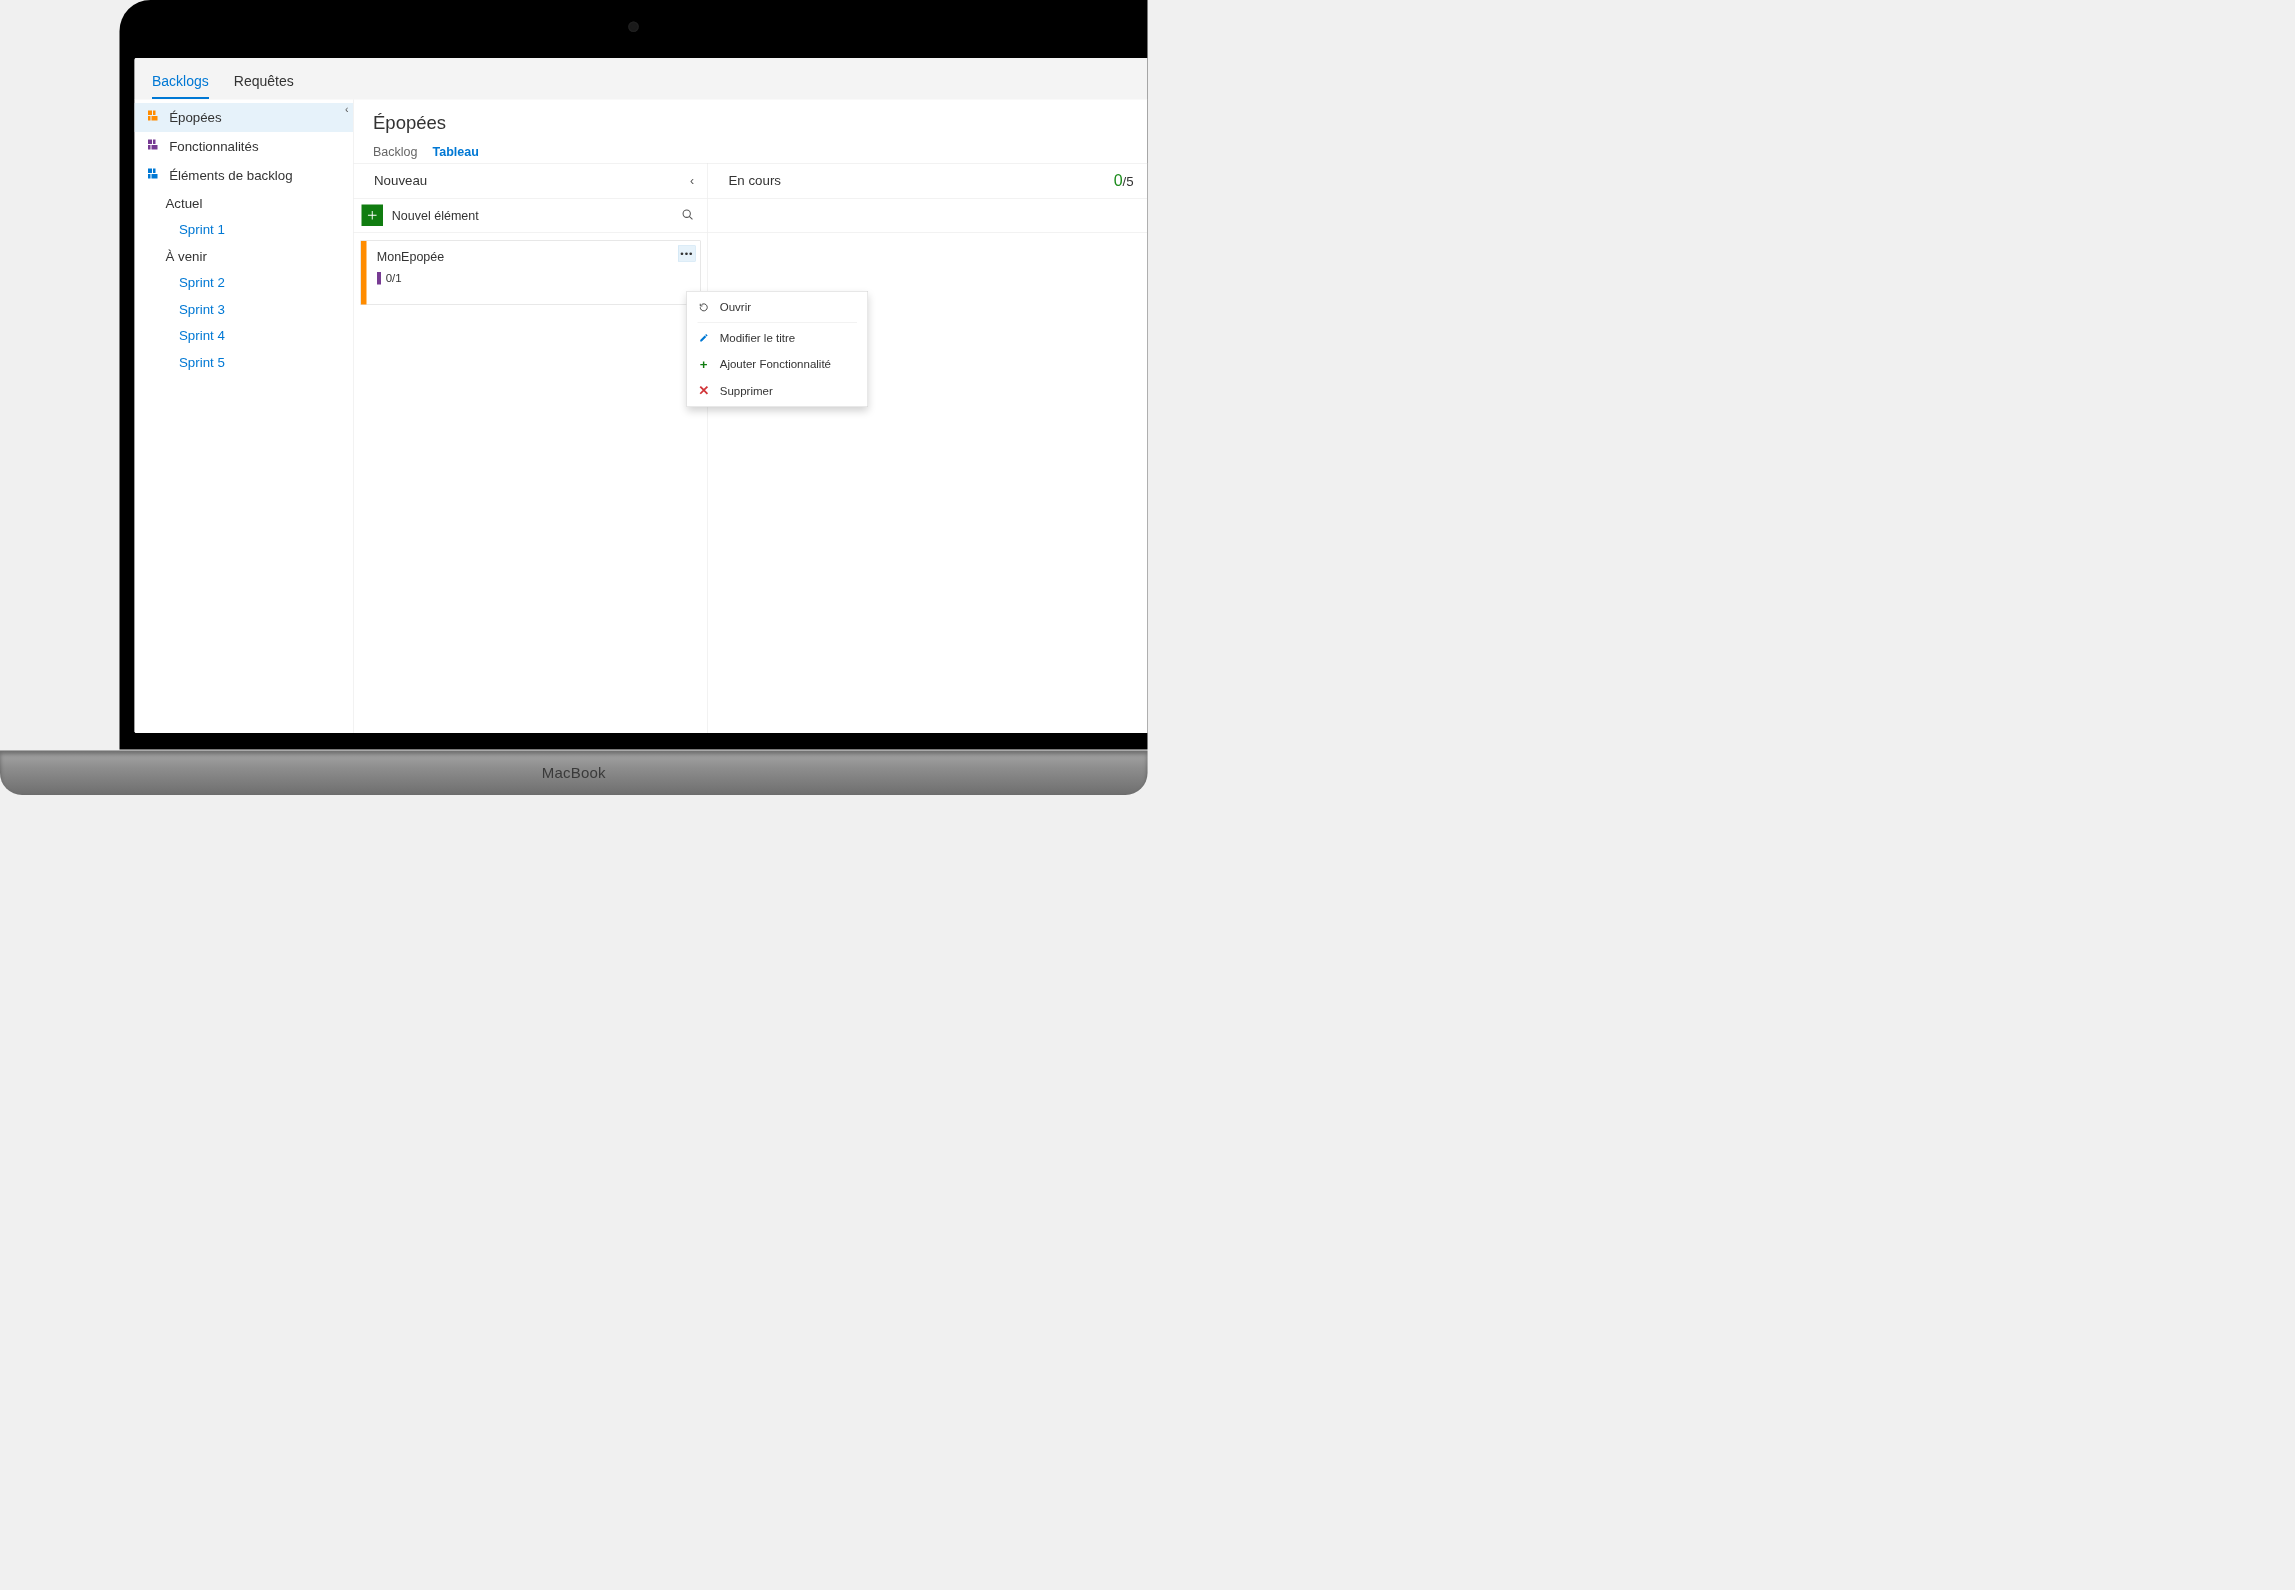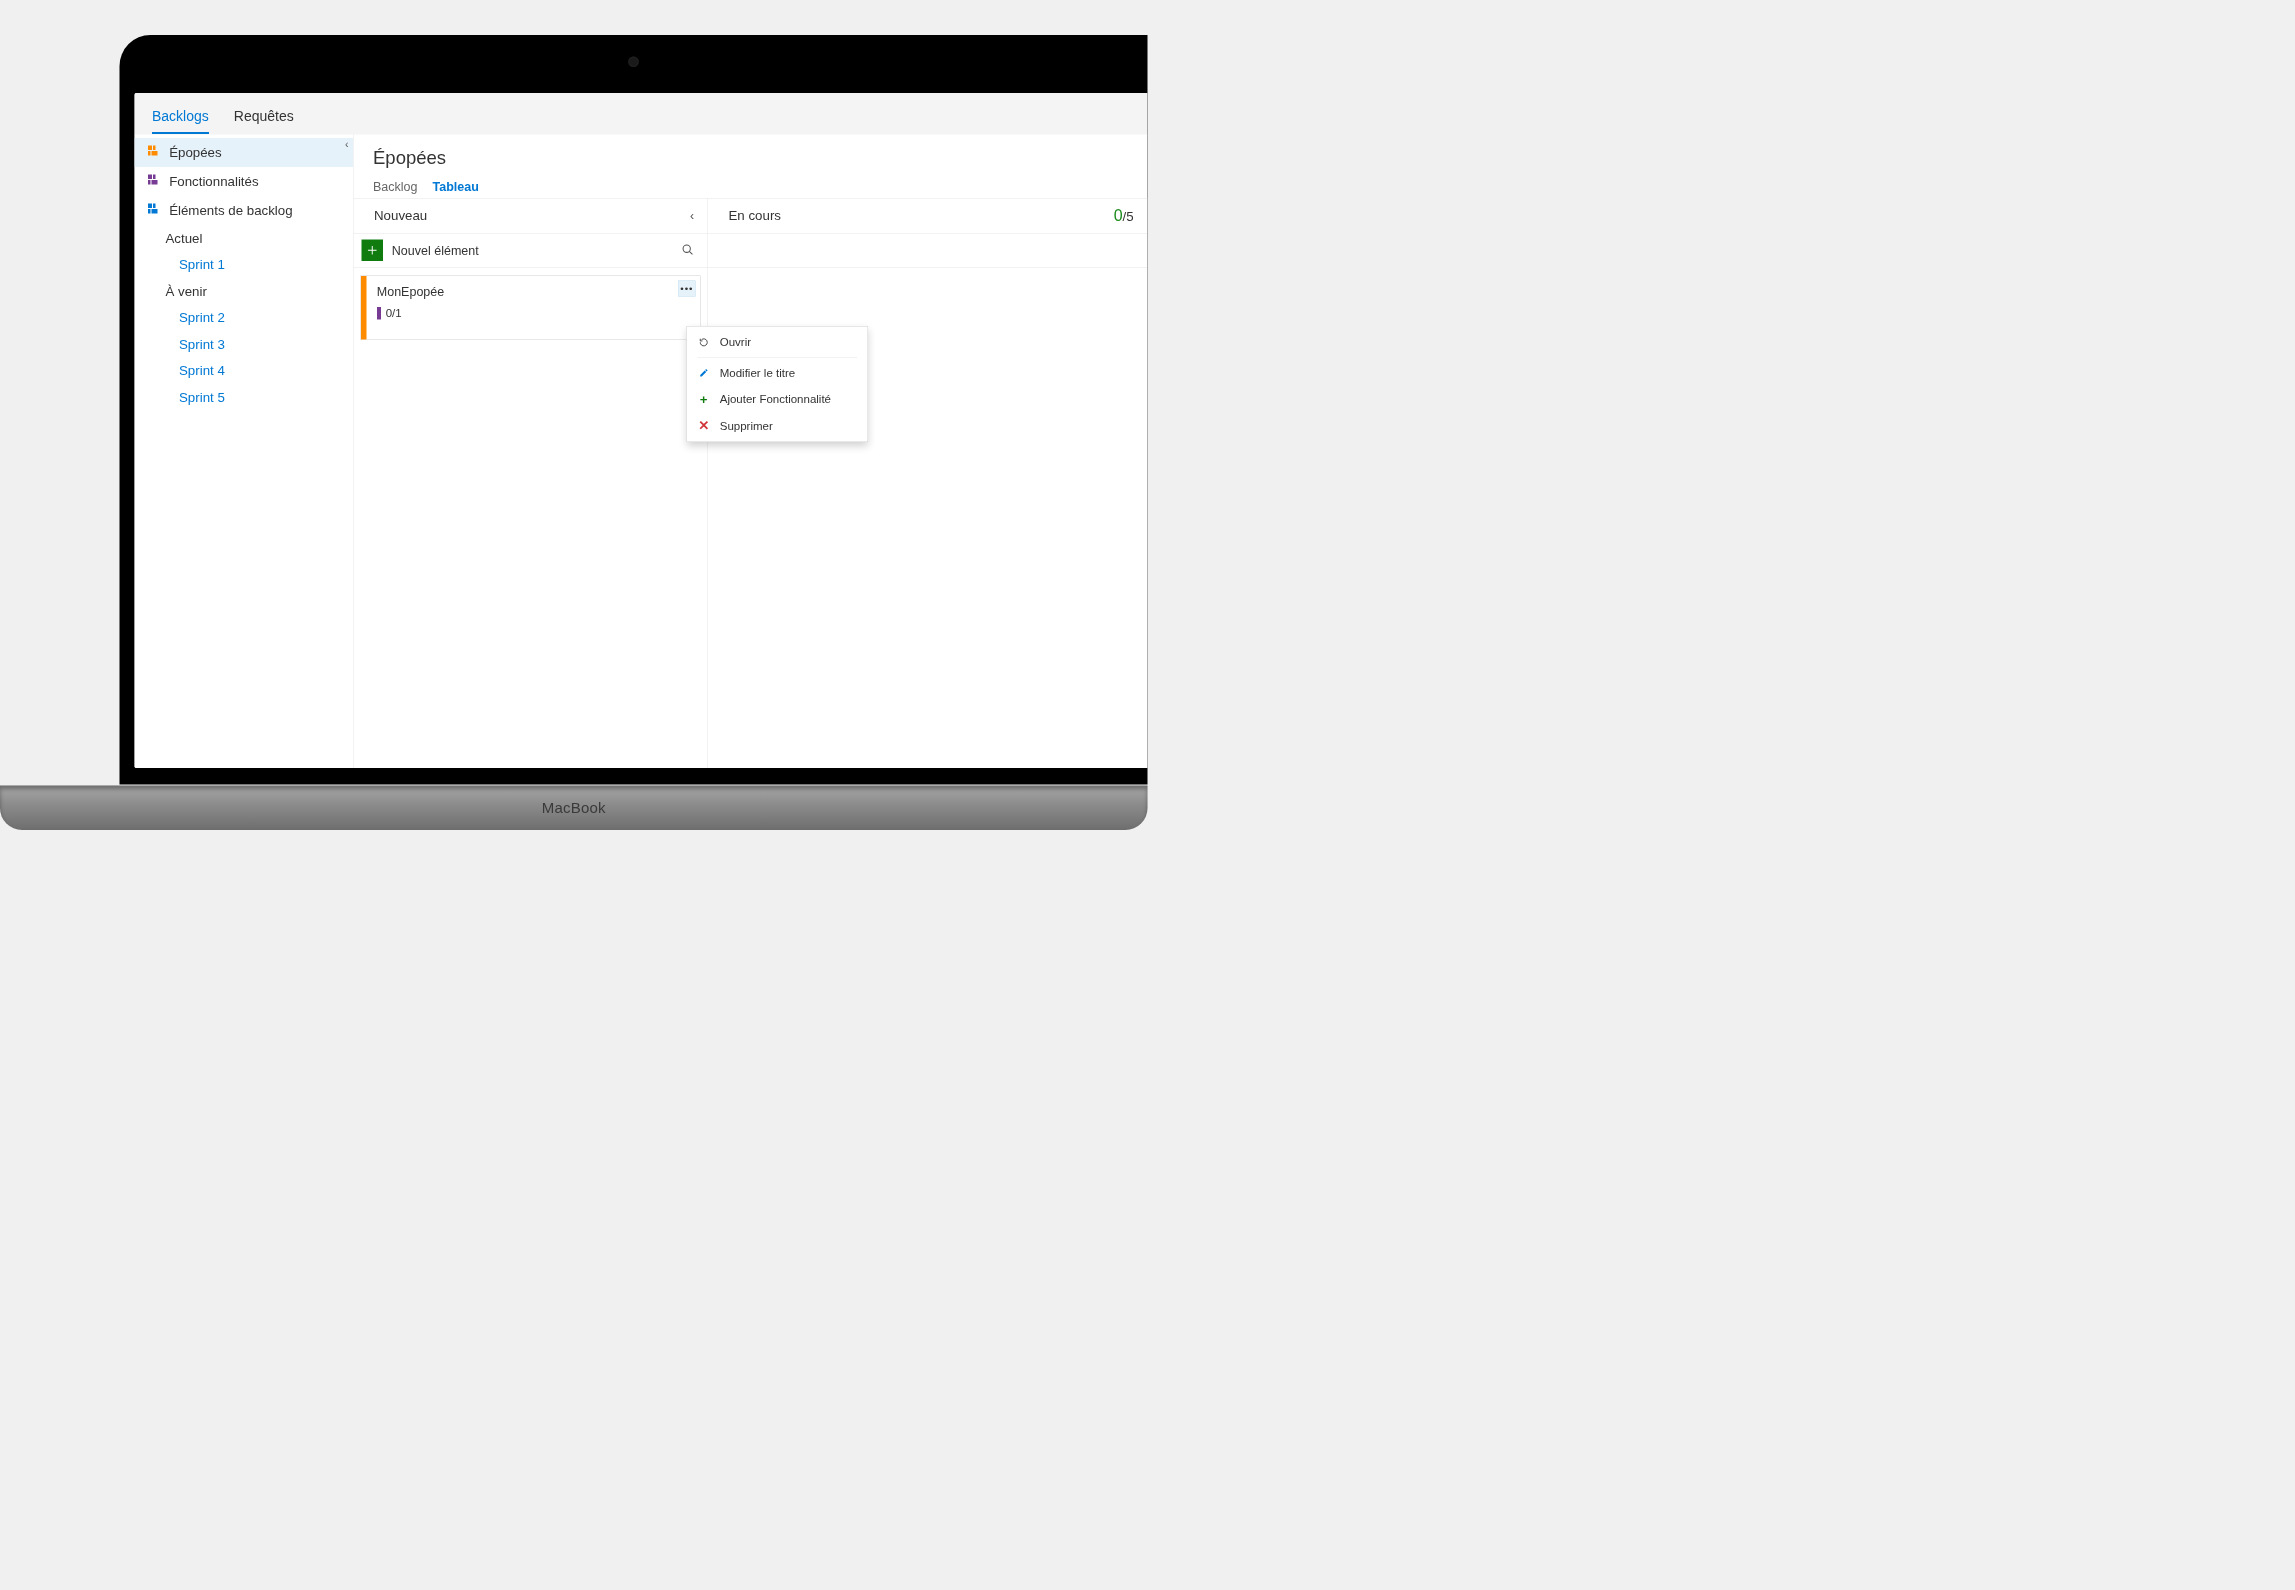--- a/index.html
+++ b/index.html
@@ -1,17 +1,17 @@
 <!DOCTYPE html>
 <html style="font-size:14px"><head>
   <meta charset="utf-8">
   <style>
     * { box-sizing: border-box; margin: 0; padding: 0; }
     html, body { width: 100%; height: 100%; font-family: "Segoe UI", -apple-system, BlinkMacSystemFont, sans-serif; background: #f0f0f0; }
-    .device-stage { display:flex; justify-content:center; align-items:flex-start; padding-top:35px; width:100%; height:100%; }
+    .device-stage { display:flex; justify-content:center; align-items:flex-start; width:100%; height:100%; }
     .laptop { width: 2295px; height: 1590px; position: relative; }
     .bezel { position:absolute; left:239px; top:0; right:0; height:1499px; background:#000; border-radius:62px 0 0 0; padding:26.6px 0 25px 30px; overflow:hidden; }
     .camera { position:absolute; top:43px; left:50%; transform:translateX(-50%); width:21px; height:21px; background:#1a1a1a; border-radius:50%; box-shadow:inset 0 0 3.5px #333; }
     .screen { width:100%; height:calc(100% - 97px); margin-top:89px; background:#fff; border-radius:3.5px 0 0 3.5px; overflow:hidden; display:flex; flex-direction:column; }
     .base { position:absolute; bottom:0; left:0; right:0; height:89px; background:linear-gradient(#a7a7a7,#8d8d8d 40%,#6e6e6e); border-radius:0 0 44px 44px; display:flex; justify-content:center; align-items:center; box-shadow: inset 0 7px 8.9px rgba(0,0,0,.35); }
     .base-label { color:#3a3a3a; font-family:"Helvetica Neue",Arial,sans-serif; font-size:30px; letter-spacing:0.4px; }
 
     
     .topbar { height:83px; background:#f4f4f4; border-bottom:0.9px solid #eaeaea; display:flex; align-items:flex-end; padding-left:35px; gap:50px; }
     .toptab { font-size:28px; color:#333; padding-bottom:19.5px; cursor:pointer; }

